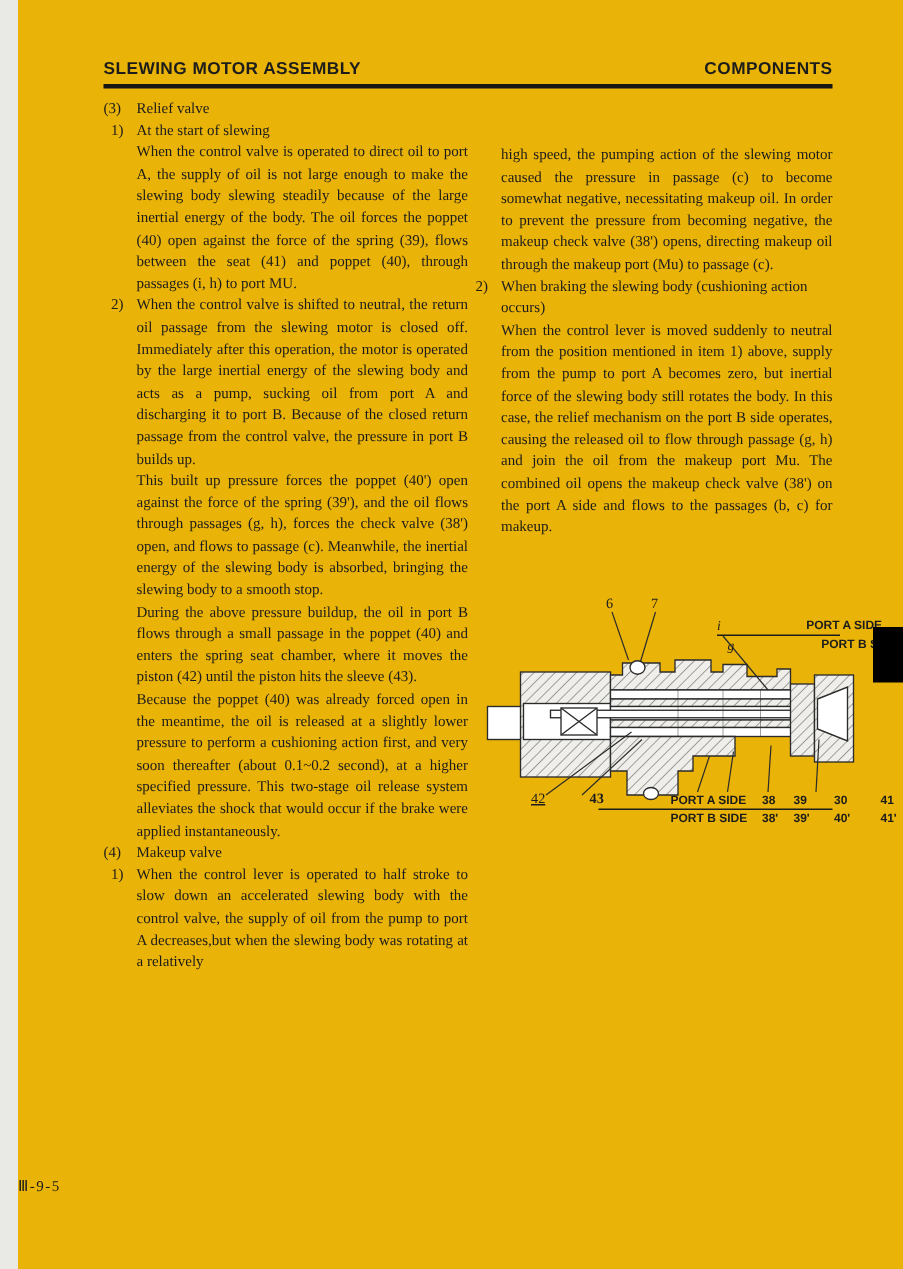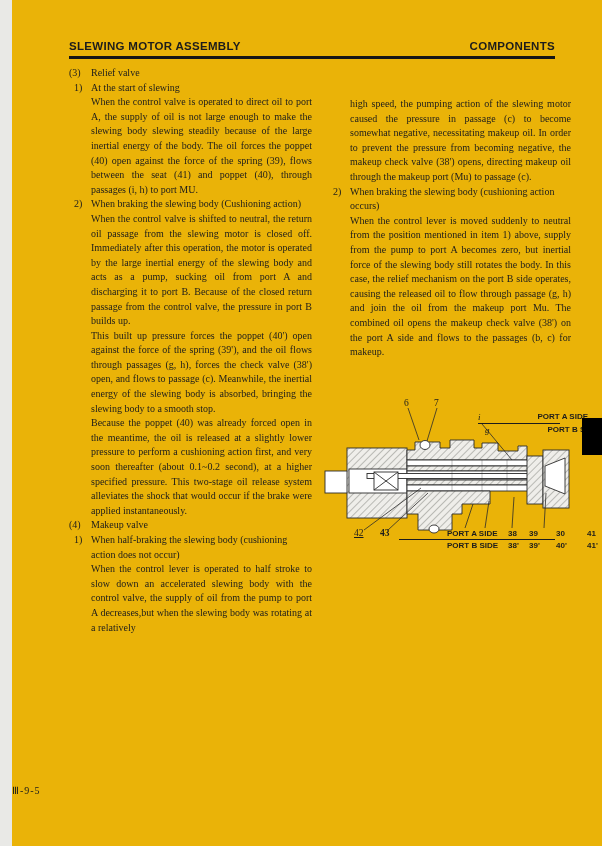--- a/index.html
+++ b/index.html
@@ -19,21 +19,21 @@
     font-family:"Liberation Sans", sans-serif;font-weight:bold;
     font-size:11.5px;letter-spacing:.3px;
   }
   .hdr-rule{position:absolute;left:57px;top:56px;width:486px;height:3px;background:#161616;}
   
   .col{
     position:absolute;width:243px;
     font-size:10px;line-height:14.6px;text-align:justify;
   }
   .col-left{left:57px;top:66px;}
-  .col-right{left:316px;top:97px;}
+  .col-right{left:300px;top:97px;}
   .block{position:relative;padding-left:22px;}
   .block .marker{position:absolute;left:0;top:0;}
   .block.sub .marker{left:5px;}
   .block.item,.block.sub{text-align:left;}
   
   .figure{position:absolute;left:310px;top:390px;width:260px;height:175px;}
   .figure svg{position:absolute;left:0;top:0;}
   .fig-callout{
     position:absolute;font-family:"Liberation Serif", serif;
     font-size:9.5px;color:#1c1c1c;white-space:nowrap;
@@ -66,26 +66,27 @@
   <div class="hdr">
     <span>SLEWING MOTOR ASSEMBLY</span>
     <span>COMPONENTS</span>
   </div>
   <div class="hdr-rule"></div>
 
   <div class="col col-left">
     <div class="block item"><span class="marker">(3)</span><span>Relief valve</span></div>
     <div class="block sub"><span class="marker">1)</span><span>At the start of slewing</span></div>
     <div class="block para"><span class="marker"></span><span>When the control valve is operated to direct oil to port A, the supply of oil is not large enough to make the slewing body slewing steadily because of the large inertial energy of the body. The oil forces the poppet (40) open against the force of the spring (39), flows between the seat (41) and poppet (40), through passages (i, h) to port MU.</span></div>
-    <div class="block sub"><span class="marker">2)</span><span>When braking the slewing body (Cushioning action)</span></div>
+    <div class="block sub"><span class="marker">2)</span></div>
     <div class="block para"><span class="marker"></span><span>When the control valve is shifted to neutral, the return oil passage from the slewing motor is closed off. Immediately after this operation, the motor is operated by the large inertial energy of the slewing body and acts as a pump, sucking oil from port A and discharging it to port B. Because of the closed return passage from the control valve, the pressure in port B builds up.</span></div>
     <div class="block para"><span class="marker"></span><span>This built up pressure forces the poppet (40') open against the force of the spring (39'), and the oil flows through passages (g, h), forces the check valve (38') open, and flows to passage (c). Meanwhile, the inertial energy of the slewing body is absorbed, bringing the slewing body to a smooth stop.</span></div>
+    <div class="block para"><span class="marker"></span><span>During the above pressure buildup, the oil in port B flows through a small passage in the poppet (40) and enters the spring seat chamber, where it moves the piston (42) until the piston hits the sleeve (43).</span></div>
     <div class="block para"><span class="marker"></span><span>Because the poppet (40) was already forced open in the meantime, the oil is released at a slightly lower pressure to perform a cushioning action first, and very soon thereafter (about 0.1~0.2 second), at a higher specified pressure. This two-stage oil release system alleviates the shock that would occur if the brake were applied instantaneously.</span></div>
     <div class="block item"><span class="marker">(4)</span><span>Makeup valve</span></div>
-    <div class="block sub"><span class="marker">1)</span><span>When half-braking the slewing body (cushioning action does not occur)</span></div>
+    <div class="block sub"><span class="marker">1)</span></div>
     <div class="block para"><span class="marker"></span><span>When the control lever is operated to half stroke to slow down an accelerated slewing body with the control valve, the supply of oil from the pump to port A decreases,but when the slewing body was rotating at a relatively</span></div>
   </div>
 
   <div class="col col-right">
     <div class="block para"><span class="marker"></span><span>high speed, the pumping action of the slewing motor caused the pressure in passage (c) to become somewhat negative, necessitating makeup oil. In order to prevent the pressure from becoming negative, the makeup check valve (38') opens, directing makeup oil through the makeup port (Mu) to passage (c).</span></div>
     <div class="block sub"><span class="marker">2)</span><span>When braking the slewing body (cushioning action occurs)</span></div>
     <div class="block para"><span class="marker"></span><span>When the control lever is moved suddenly to neutral from the position mentioned in item 1) above, supply from the pump to port A becomes zero, but inertial force of the slewing body still rotates the body. In this case, the relief mechanism on the port B side operates, causing the released oil to flow through passage (g, h) and join the oil from the makeup port Mu. The combined oil opens the makeup check valve (38') on the port A side and flows to the passages (b, c) for makeup.</span></div>
   </div>
 
   <div class="figure">
@@ -138,21 +139,21 @@
         <span class="ltr">i</span>
         <span class="fig-port" style="position:static;">PORT A SIDE</span>
       </div>
       <div class="r2">
         <span class="ltr">g</span>
         <span class="fig-port" style="position:static;">PORT B SIDE</span>
       </div>
     </div>
 
     <span class="fig-callout" style="left:32px;top:138px;text-decoration:underline;">42</span>
-    <span class="fig-callout" style="left:58px;top:138px;font-weight:bold;">43</span>
+    <span class="fig-callout" style="left:71px;top:138px;font-weight:bold;">43</span>
 
     <div class="fig-botbox">
       <div class="r1">
         <span class="fig-port n0">PORT A SIDE</span>
         <span class="fig-port n1">38</span>
         <span class="fig-port n2">39</span>
         <span class="fig-port n3">30</span>
         <span class="fig-port n4">41</span>
       </div>
       <div class="r2">

